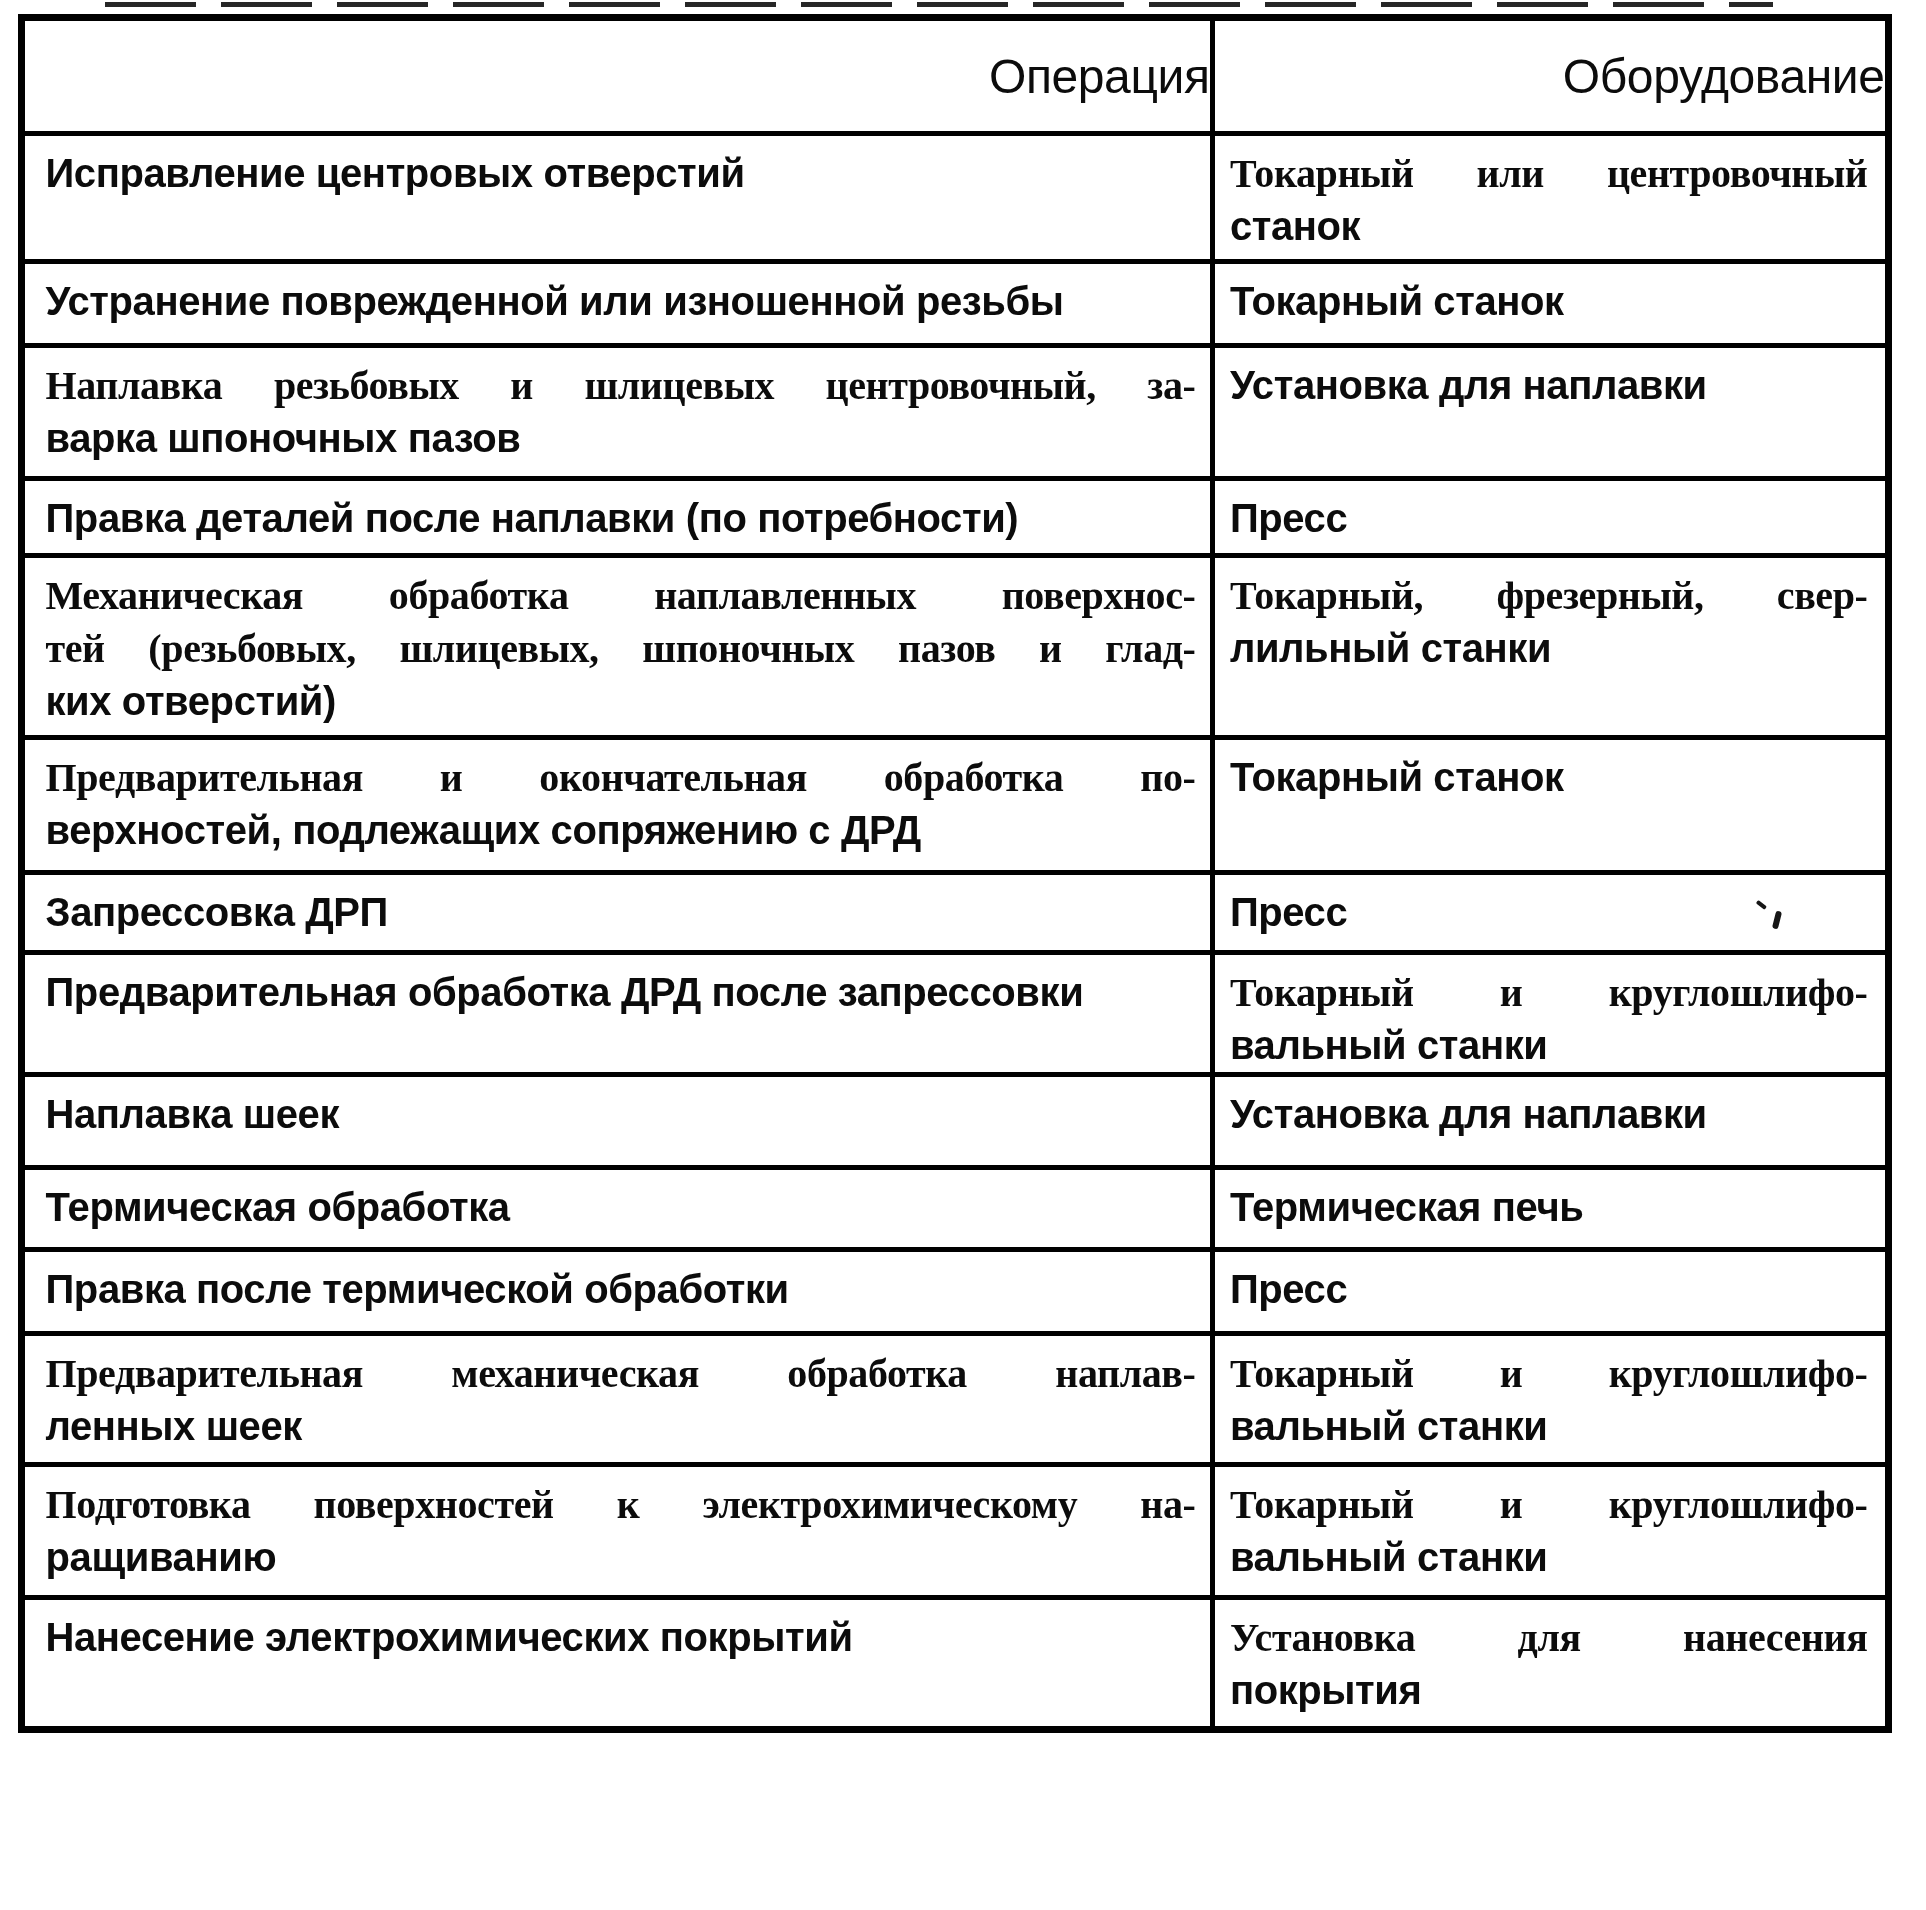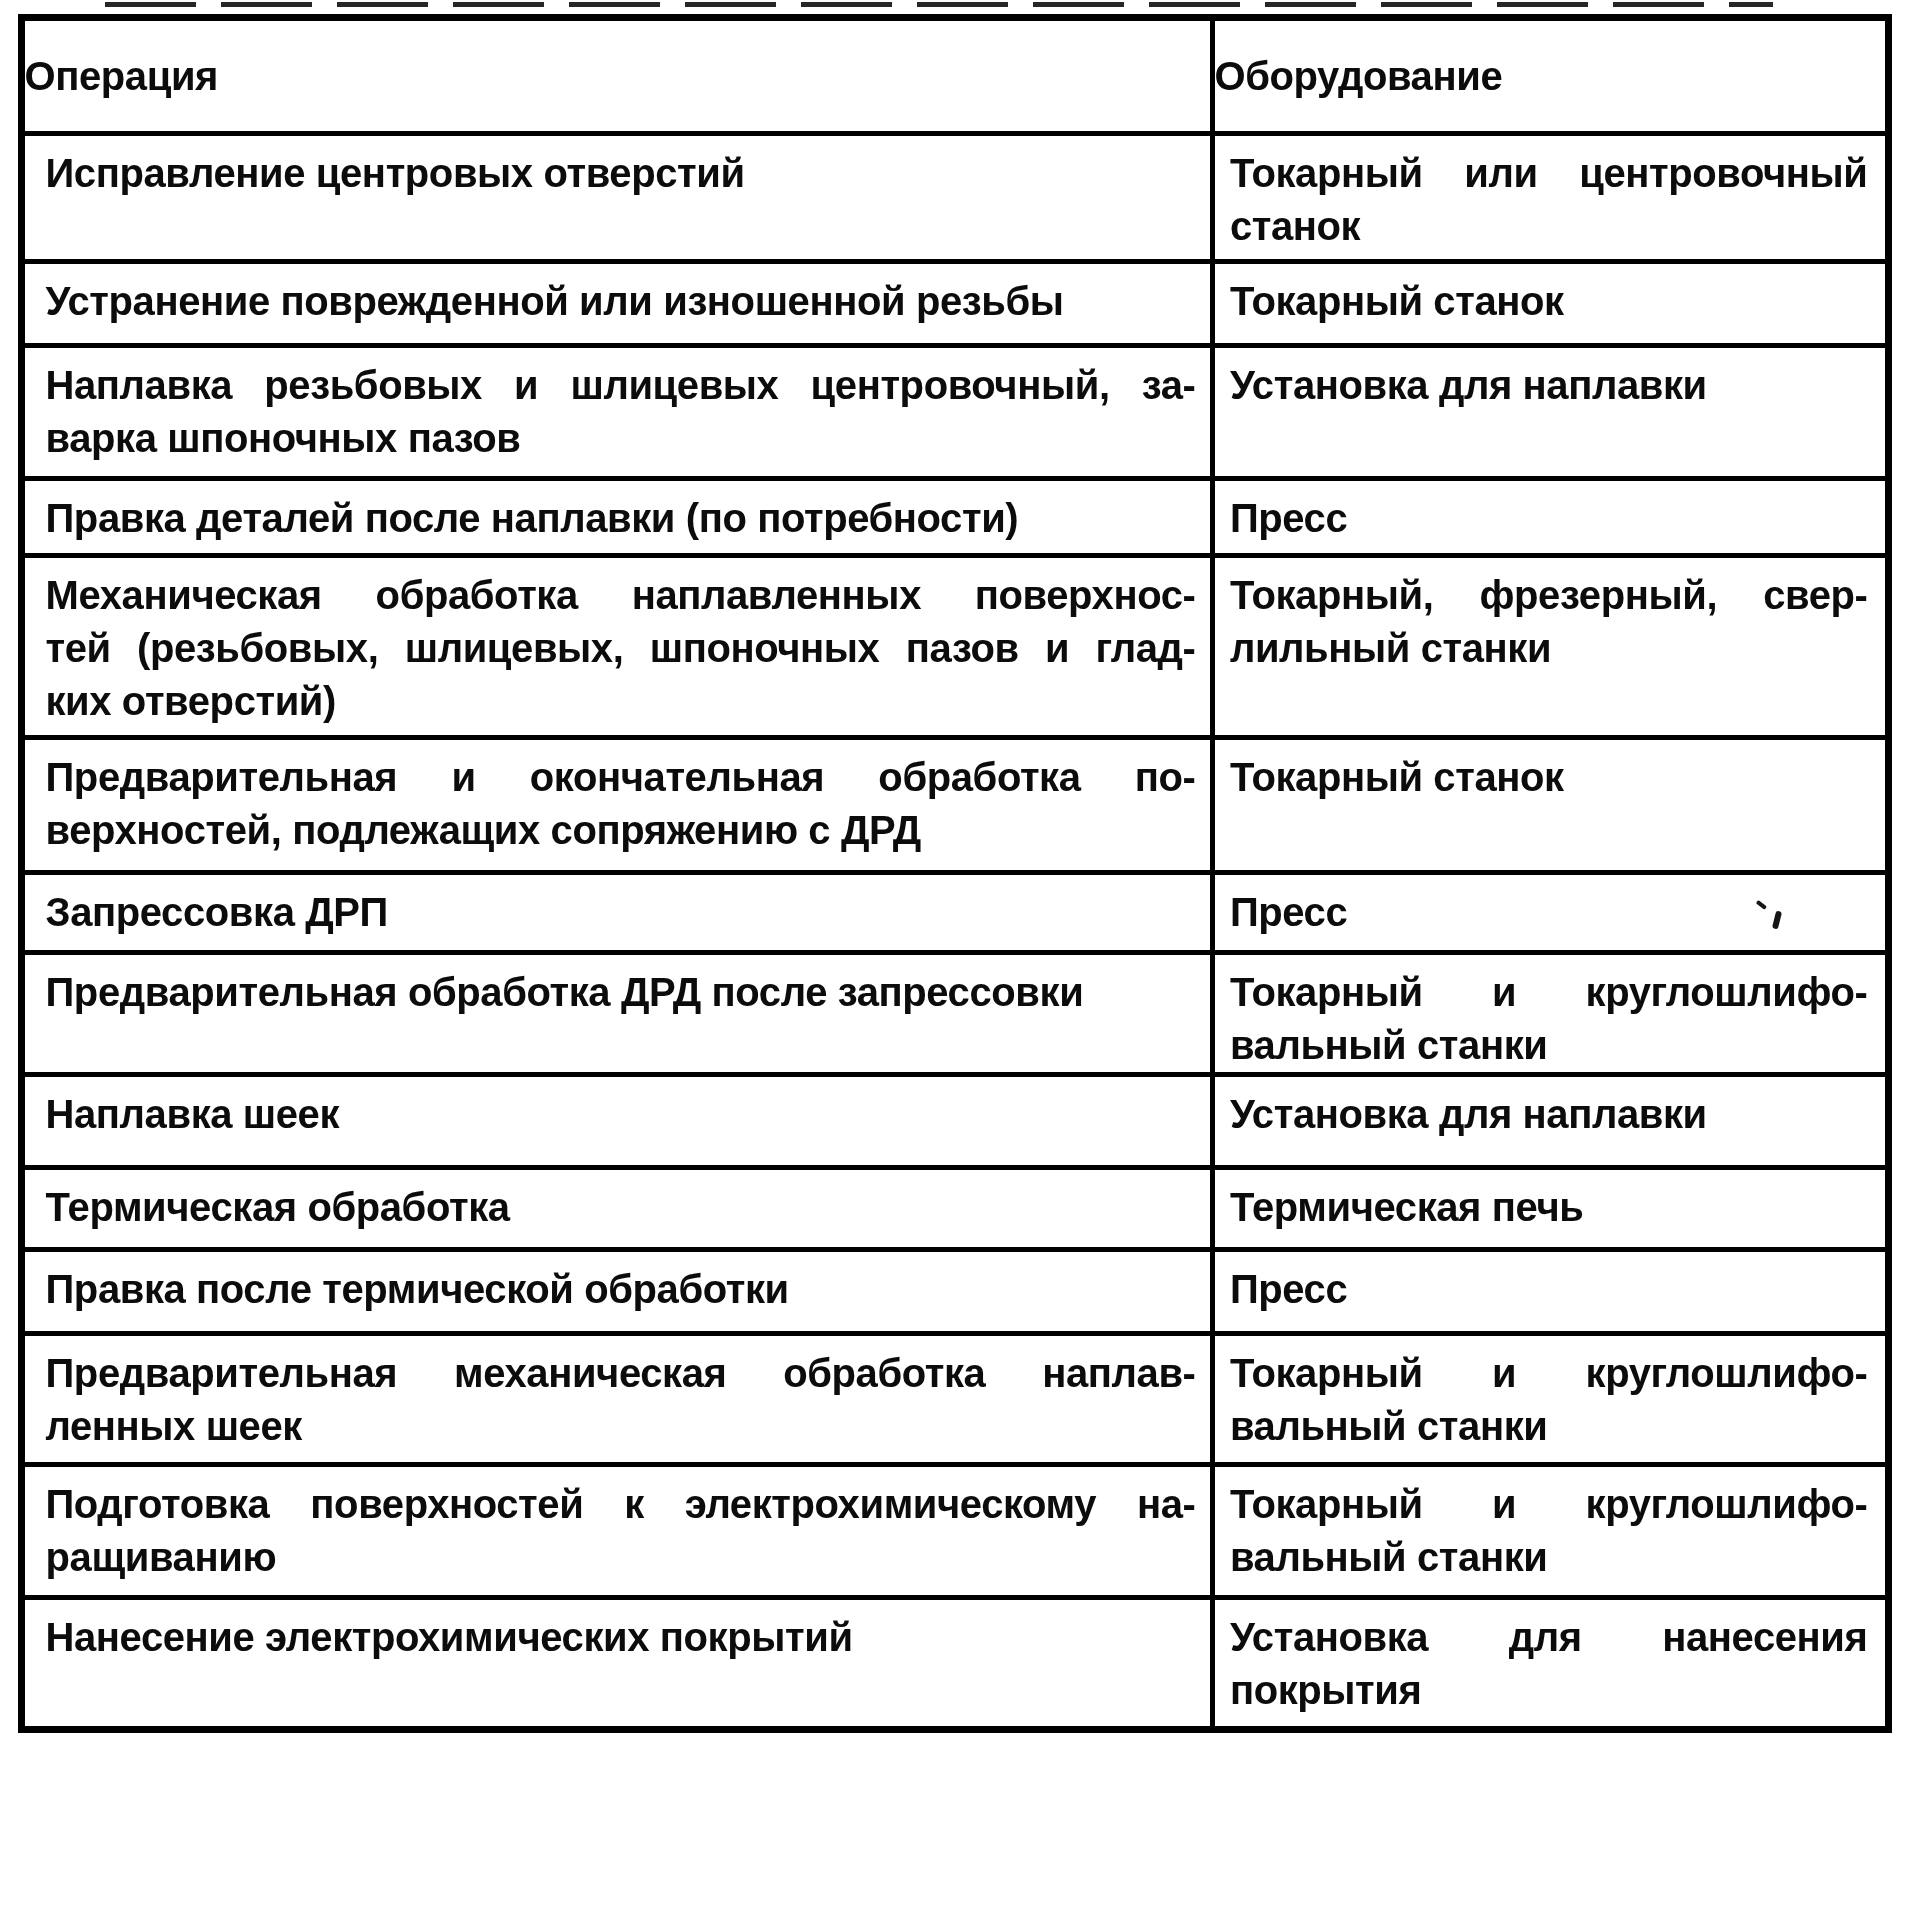--- a/index.html
+++ b/index.html
@@ -32,41 +32,42 @@
     border-collapse: collapse;
     table-layout: fixed;
   }
   table.doc, table.doc th, table.doc td {
     border: 5.6px solid #000;
   }
   table.doc { border-width: 7.7px; }
   col.c-op { width: 1191px; }
   col.c-eq { width: 676px; }
   th {
-    font-size: 40px;
-    font-weight: bold;
+    font-size: 48px;
+    font-weight: normal;
     letter-spacing: -0.4px;
-    text-align: left;
+    text-align: right;
     vertical-align: middle;
     padding: 0;
   }
   td {
     position: relative;
     vertical-align: top;
     font-size: 40px;
     font-weight: bold;
     letter-spacing: -0.4px;
     line-height: 53px;
     padding: 11.2px 14px 0 21px;
   }
   td.eq { padding: 11.2px 17px 0 15.4px; }
   .line { text-align: left; }
   .line.fill {
     text-align: justify;
     text-align-last: justify;
+    font-family: Liberation Serif, serif;
   }
   
   .speck-a, .speck-b {
     position: absolute;
     background: #161616;
     border-radius: 1.4px;
   }
   .speck-a {
     left: 541px; top: 28px;
     width: 11.2px; height: 3.5px;

